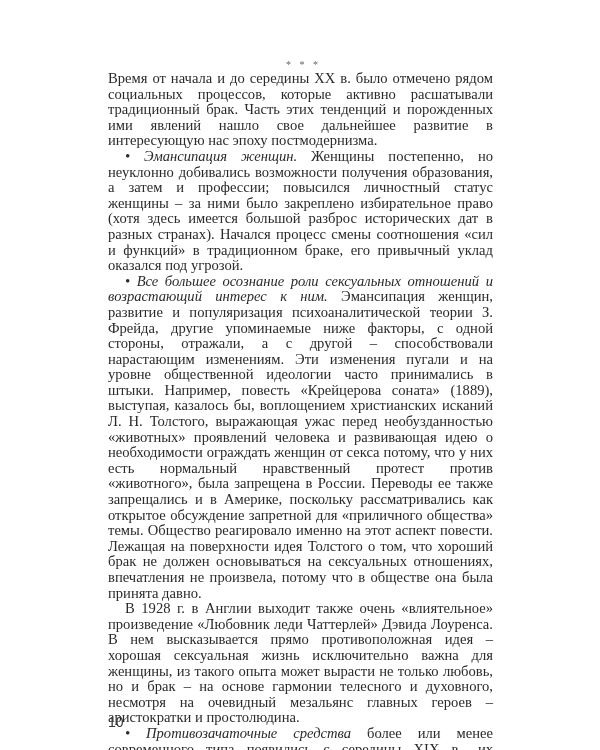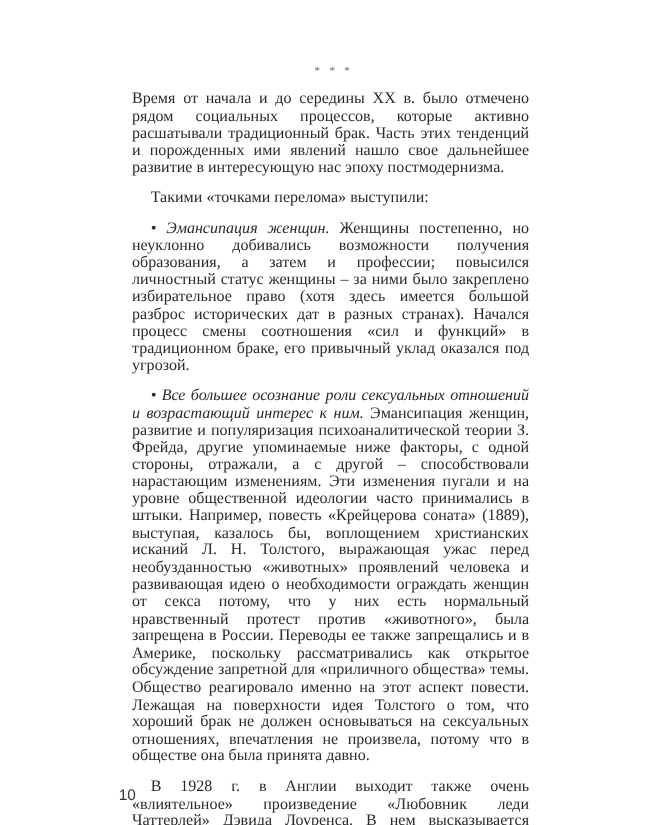--- a/index.html
+++ b/index.html
@@ -11,38 +11,37 @@
   }
   .page {
     position: absolute; left: 108px; top: 58px; width: 385px;
   }
   .stars {
     text-align: center; font-size: 10px; letter-spacing: 3px; color: #666;
     height: 13px; line-height: 13px; padding-left: 6px;
   }
   .p {
     font-size: 14.6px; line-height: 15.6px; text-align: justify;
-    margin: 12px; hyphens: manual;
+    margin: 0; hyphens: manual;
   }
   .p.indent { text-indent: 17px; }
   .p .em { font-style: italic; font-family: Liberation Serif, serif; }
   .page-num {
     position: absolute; left: 108px; top: 714px;
     font-family: "Liberation Sans", "DejaVu Sans", sans-serif;
     font-size: 14px; color: #333; font-weight: 300;
   }
 </style>
 </head>
 <body>
 
 <div class="page">
   <div class="stars">* * *</div>
 
   <p class="p">Время от начала и до середины XX в. было отмечено рядом социальных процессов, которые активно расшатывали традиционный брак. Часть этих тенденций и порожденных ими явлений нашло свое дальнейшее развитие в интересующую нас эпоху постмодернизма.</p>
-  <p class="p indent">Такими «точками перелома» выступили:</p>
 
   <p class="p indent"><span class="em">• Эмансипация женщин.</span><span> Женщины постепенно, но неуклонно добивались возможности получения образования, а затем и профессии; повысился личностный статус женщины – за ними было закреплено избирательное право (хотя здесь имеется большой разброс исторических дат в разных странах). Начался процесс смены соотношения «сил и функций» в традиционном браке, его привычный уклад оказался под угрозой.</span></p>
 
   <p class="p indent"><span class="em">• Все большее осознание роли сексуальных отношений и возрастающий интерес к ним.</span><span> Эмансипация женщин, развитие и популяризация психоаналитической теории З. Фрейда, другие упоминаемые ниже факторы, с одной стороны, отражали, а с другой – способствовали нарастающим изменениям. Эти изменения пугали и на уровне общественной идеологии часто принимались в штыки. Например, повесть «Крейцерова соната» (1889), выступая, казалось бы, воплощением христианских исканий Л. Н. Толстого, выражающая ужас перед необузданностью «животных» проявлений человека и развивающая идею о необходимости ограждать женщин от секса потому, что у них есть нормальный нравственный протест против «животного», была запрещена в России. Переводы ее также запрещались и в Америке, поскольку рассматривались как открытое обсуждение запретной для «приличного общества» темы. Общество реагировало именно на этот аспект повести. Лежащая на поверхности идея Толстого о том, что хороший брак не должен основываться на сексуальных отношениях, впечатления не произвела, потому что в обществе она была принята давно.</span></p>
 
   <p class="p indent">В 1928 г. в Англии выходит также очень «влиятельное» произведение «Любовник леди Чаттерлей» Дэвида Лоуренса. В нем высказывается прямо противоположная идея – хорошая сексуальная жизнь исключительно важна для женщины, из такого опыта может вырасти не только любовь, но и брак – на основе гармонии телесного и духовного, несмотря на очевидный мезальянс главных героев – аристократки и простолюдина.</p>
 
   <p class="p indent"><span class="em">• Противозачаточные средства</span><span> более или менее современного типа появились с середины XIX в., их промышленное производство – с начала XX в., но до известного времени речь шла только о пре-</span></p>
 </div>
 

